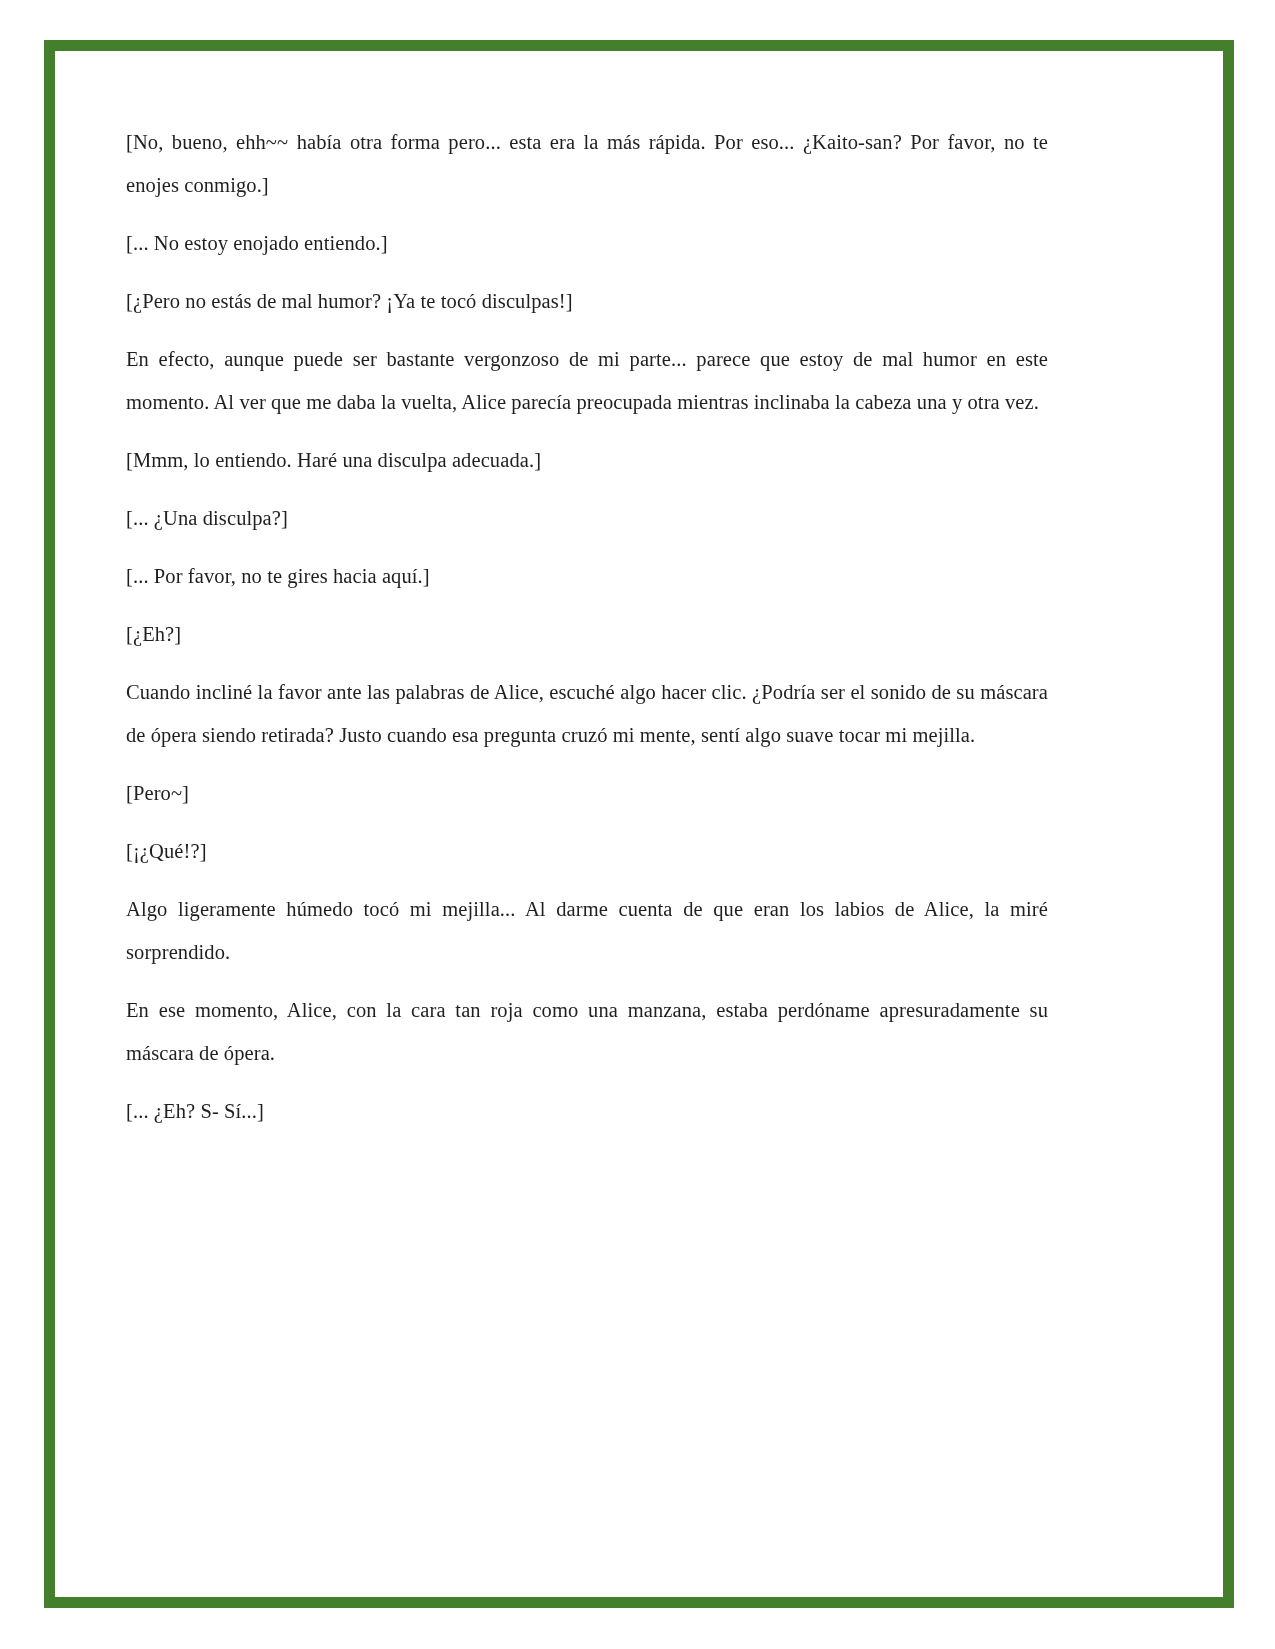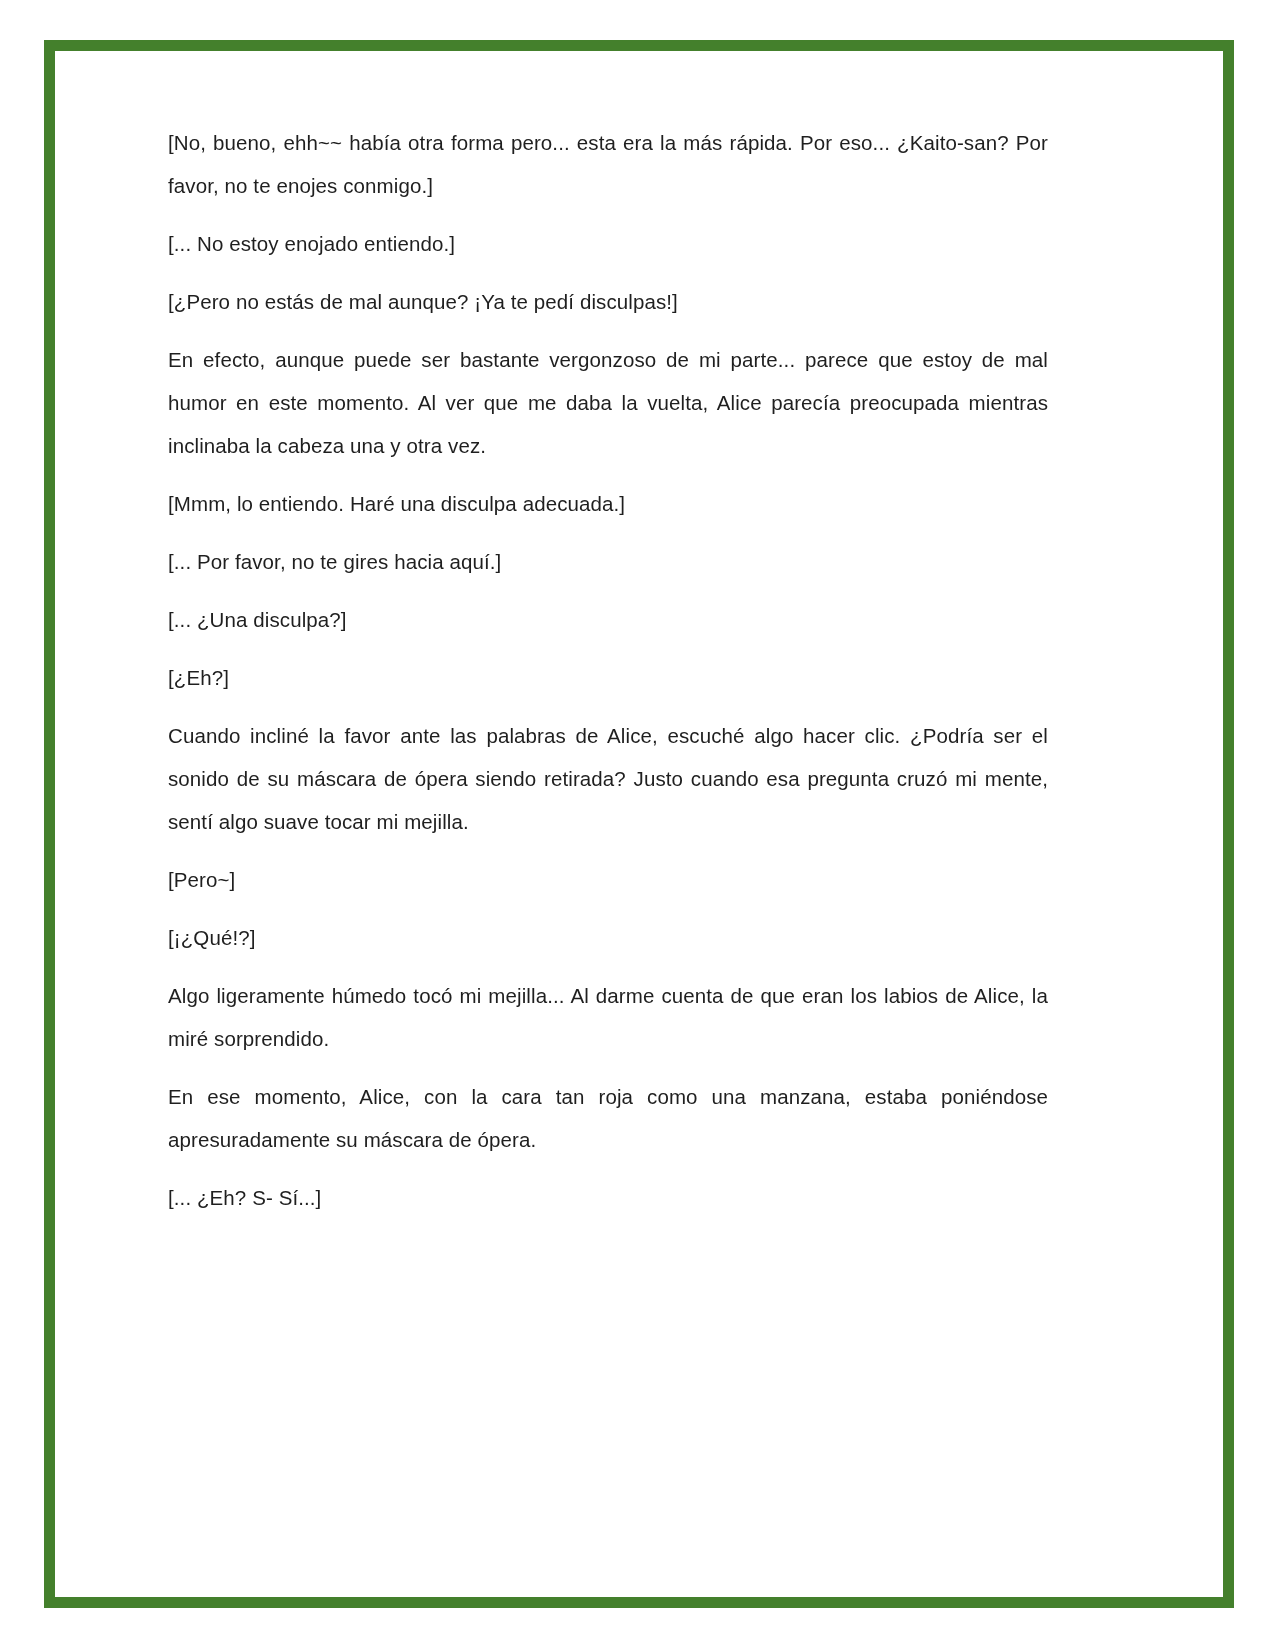--- a/index.html
+++ b/index.html
@@ -18,44 +18,45 @@
   .page-frame {
     position: absolute;
     left: 44px;
     top: 40px;
     width: 1190px;
     height: 1568px;
     border: 11px solid #44802c;
     background: #ffffff;
   }
   .content {
-    padding: 70px 175px 60px 113px;
+    padding: 70px 175px 60px 71px;
+    font-family: Liberation Serif, serif;
   }
   .para {
     margin: 0 0 15px 0;
     font-size: 20.5px;
     line-height: 43px;
     color: #1f1f1f;
     text-align: justify;
     letter-spacing: 0.1px;
   }
 </style>
 </head>
 <body>
 
 <div class="page-frame" style="border-color: rgb(68, 128, 44);">
   <div class="content">
     <p class="para">[No, bueno, ehh~~ había otra forma pero... esta era la más rápida. Por eso... ¿Kaito-san? Por favor, no te enojes conmigo.]</p>
     <p class="para">[... No estoy enojado entiendo.]</p>
-    <p class="para">[¿Pero no estás de mal aunque? ¡Ya te pedí disculpas!]</p>
+    <p class="para">[¿Pero no estás de mal humor? ¡Ya te tocó disculpas!]</p>
     <p class="para">En efecto, aunque puede ser bastante vergonzoso de mi parte... parece que estoy de mal humor en este momento. Al ver que me daba la vuelta, Alice parecía preocupada mientras inclinaba la cabeza una y otra vez.</p>
     <p class="para">[Mmm, lo entiendo. Haré una disculpa adecuada.]</p>
+    <p class="para">[... ¿Una disculpa?]</p>
     <p class="para">[... Por favor, no te gires hacia aquí.]</p>
-    <p class="para">[... ¿Una disculpa?]</p>
     <p class="para">[¿Eh?]</p>
     <p class="para">Cuando incliné la favor ante las palabras de Alice, escuché algo hacer clic. ¿Podría ser el sonido de su máscara de ópera siendo retirada? Justo cuando esa pregunta cruzó mi mente, sentí algo suave tocar mi mejilla.</p>
     <p class="para">[Pero~]</p>
     <p class="para">[¡¿Qué!?]</p>
     <p class="para">Algo ligeramente húmedo tocó mi mejilla... Al darme cuenta de que eran los labios de Alice, la miré sorprendido.</p>
-    <p class="para">En ese momento, Alice, con la cara tan roja como una manzana, estaba poniéndose apresuradamente su máscara de ópera.</p>
+    <p class="para">En ese momento, Alice, con la cara tan roja como una manzana, estaba perdóname apresuradamente su máscara de ópera.</p>
     <p class="para">[... ¿Eh? S- Sí...]</p>
   </div>
 </div>
 
 </body></html>

